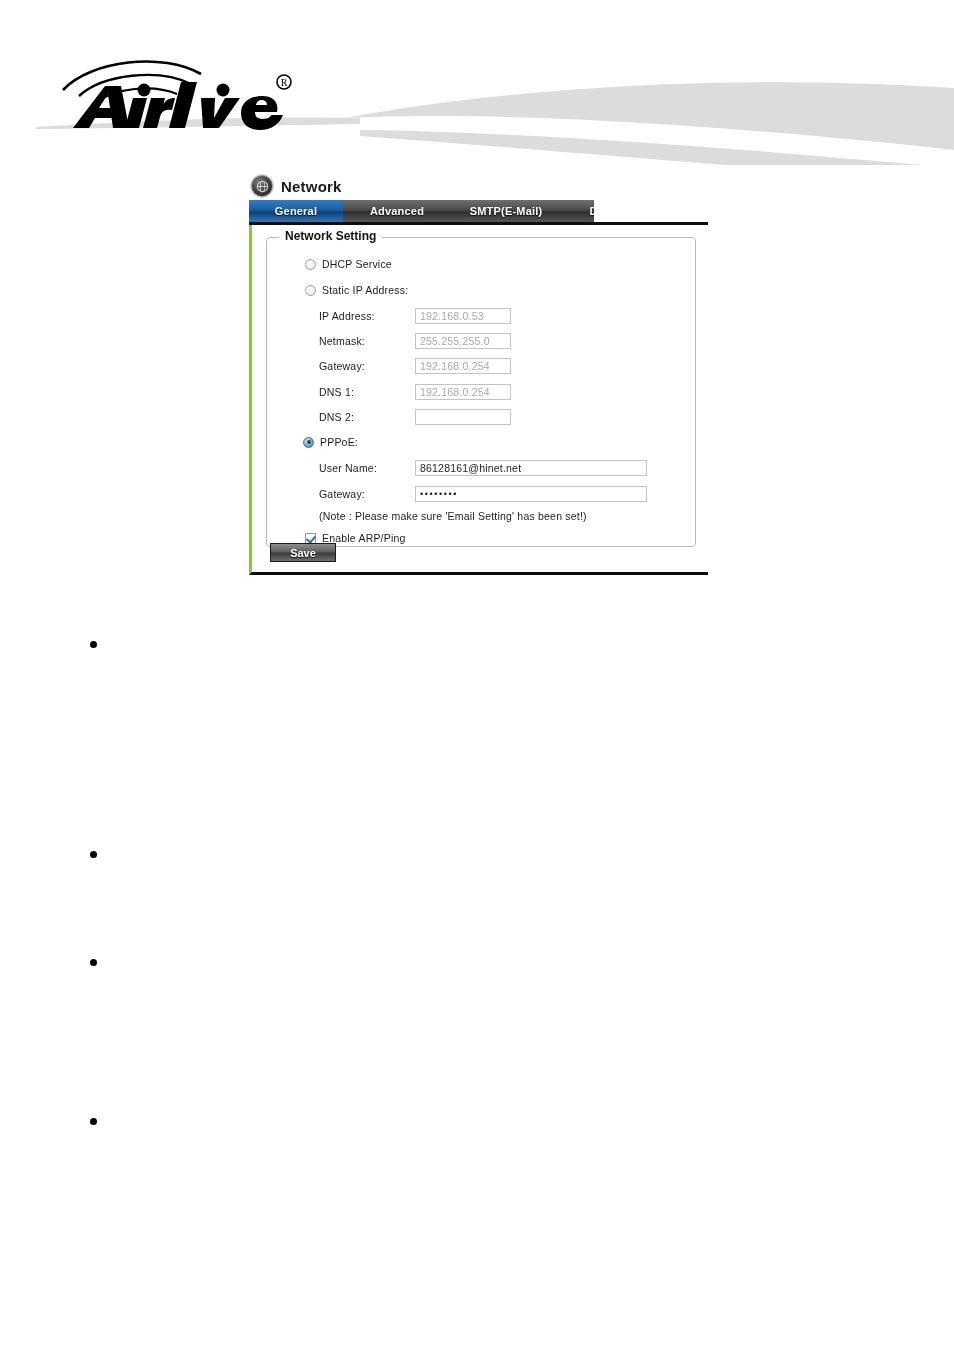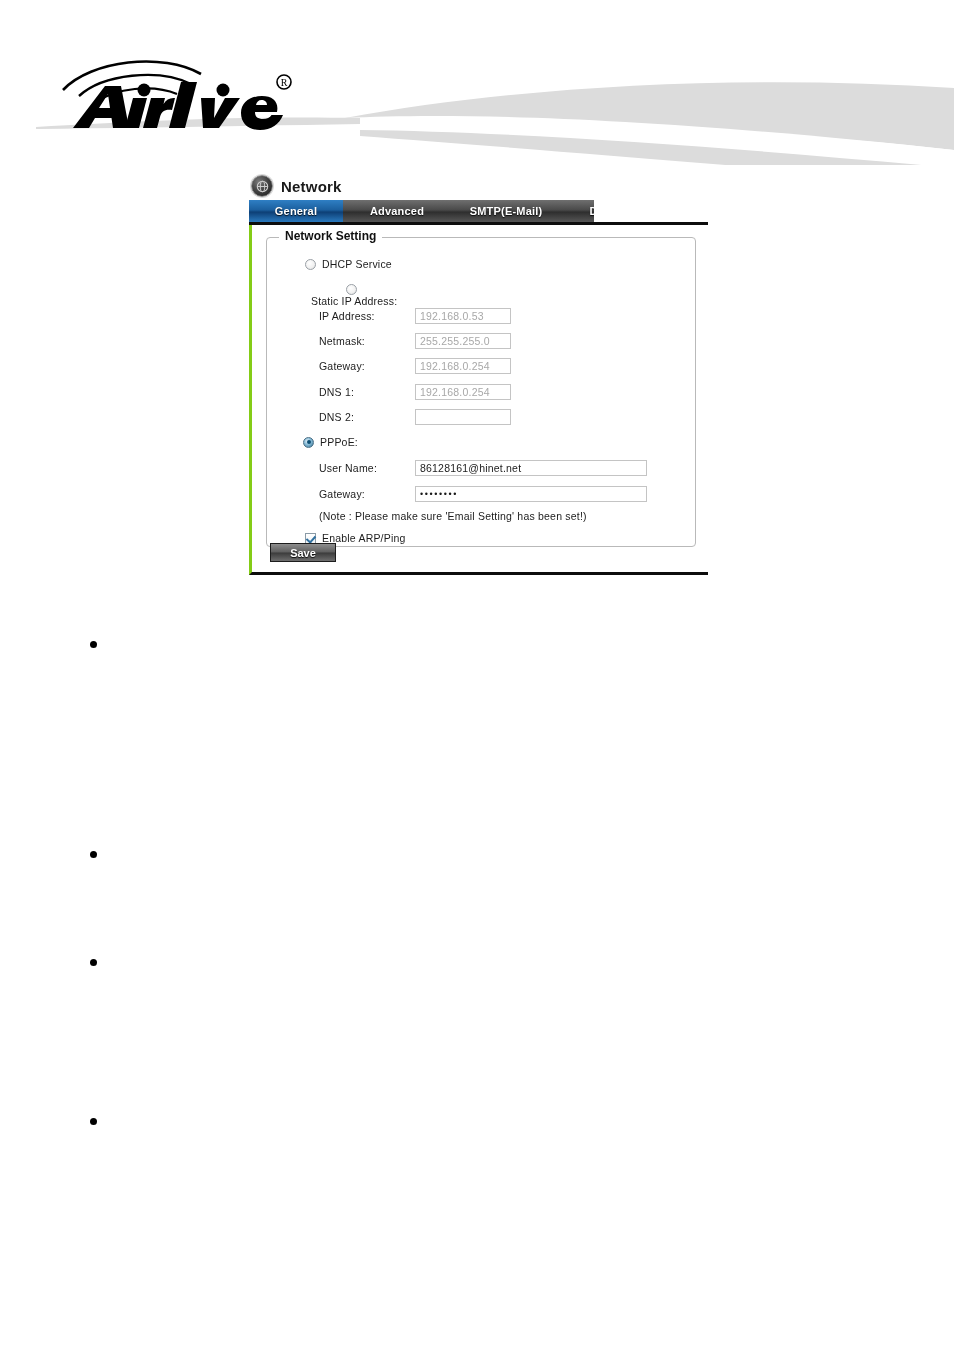--- a/index.html
+++ b/index.html
@@ -306,21 +306,21 @@
 
   <div class="panel-body">
     <div class="fieldset">
       <div class="legend">Network Setting</div>
 
       <div class="row" style="left:38px; top:20px;">
         <span class="radio"></span>
         <span class="radio-label">DHCP Service</span>
       </div>
 
-      <div class="row" style="left:38px; top:46px;flex-direction:column;">
+      <div class="row" style="left:38px; top:46px;">
         <span class="radio"></span>
         <span class="radio-label">Static IP Address:</span>
       </div>
 
       <div class="row" style="left:52px; top:70px;">
         <span class="field-label" style="width:96px;">IP Address:</span>
         <span class="textbox disabled" style="width:96px;">192.168.0.53</span>
       </div>
       <div class="row" style="left:52px; top:95px;">
         <span class="field-label" style="width:96px;">Netmask:</span>

